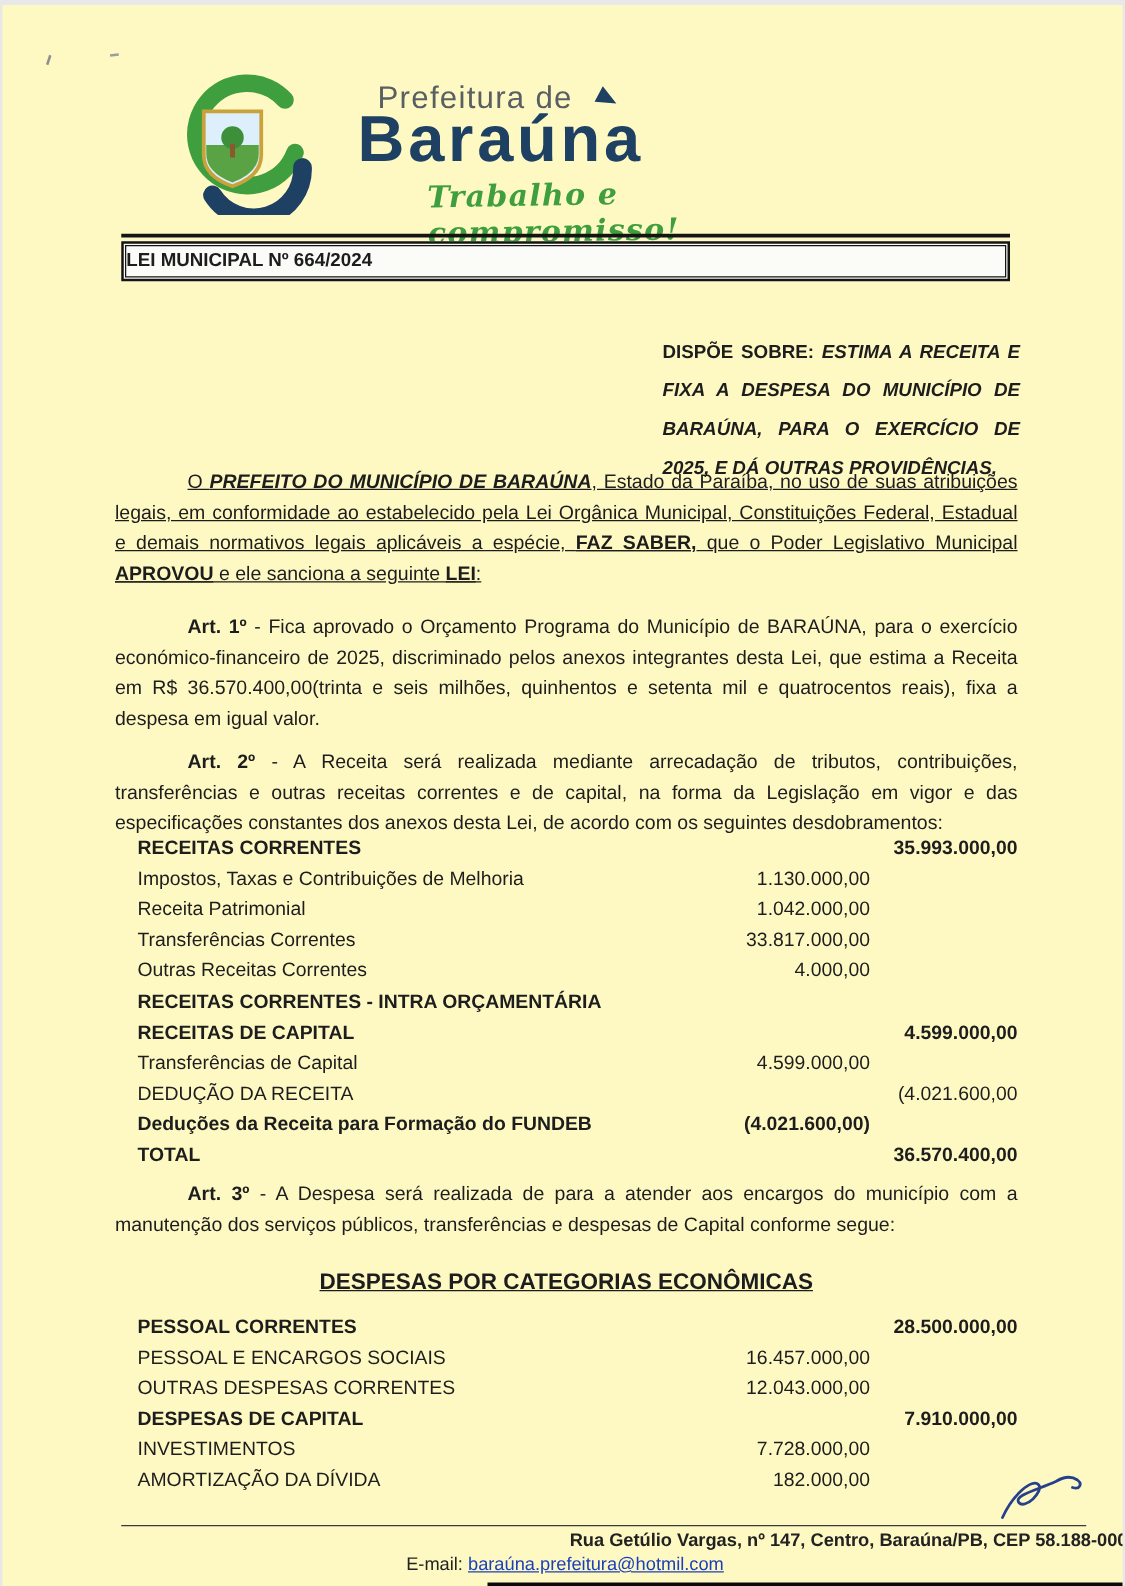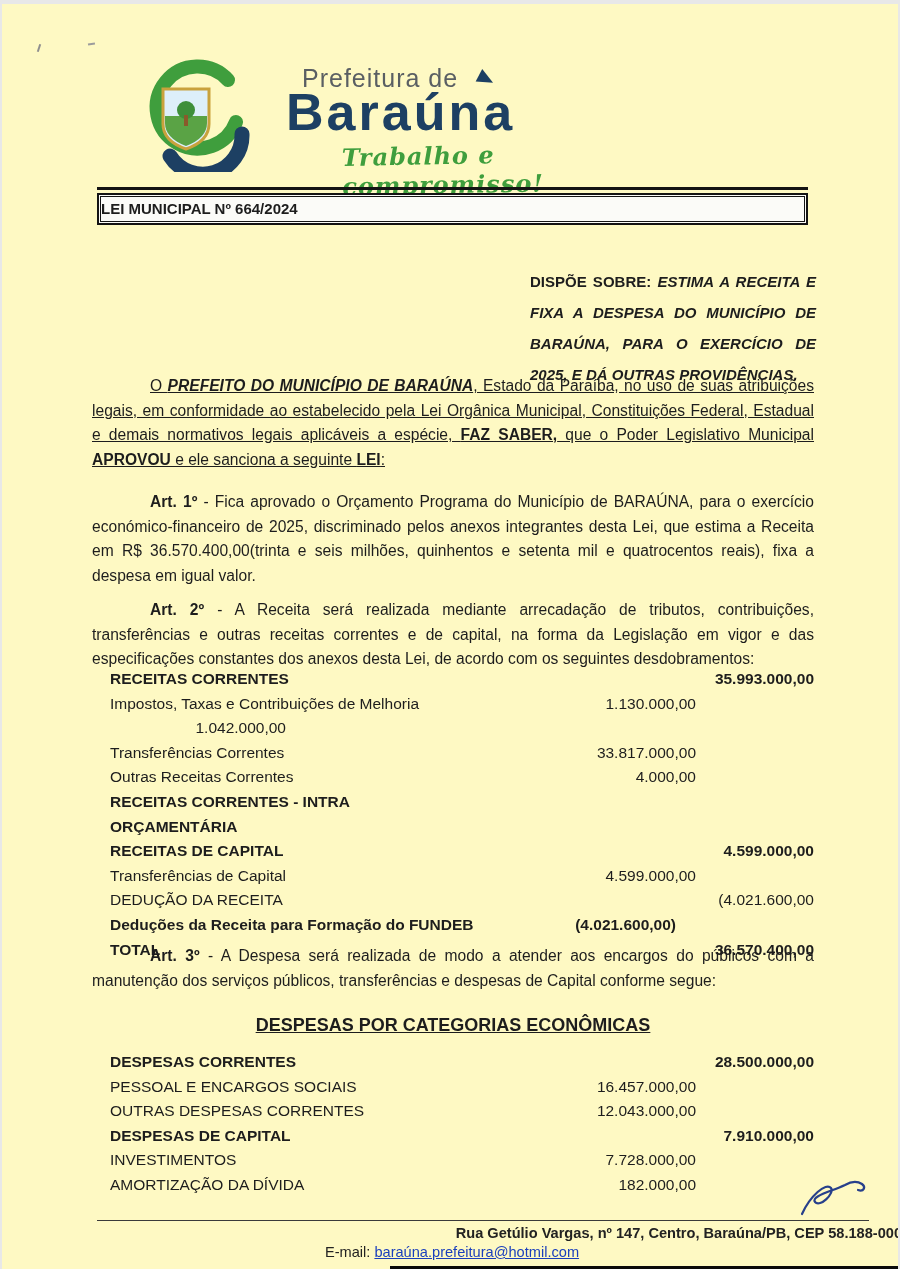--- a/index.html
+++ b/index.html
@@ -43,21 +43,21 @@
   .bu{font-weight:700;text-decoration:underline;}
 
   
   .ftable{position:absolute;left:90px;width:722px;font-size:15.5px;}
   #receitas{top:663px;}
   #despesas{top:1046px;}
   .frow{display:flex;line-height:24.6px;padding-left:18px;}
   .frow .fl{flex:1;}
   .frow .fm{width:176px;text-align:right;}
   .frow .fr{width:118px;text-align:right;}
-  .frow.b{font-weight:700;gap:20px;}
+  .frow.b{font-weight:700;}
 
   .heading{position:absolute;left:90px;top:1011px;width:722px;text-align:center;font-size:18px;font-weight:700;}
   .heading span{text-decoration:underline;}
 
   
   .footer-rule{position:absolute;left:95px;top:1216px;width:772px;border-top:1.6px solid #3a3a3a;}
   .footer-address{position:absolute;left:0;top:1221px;width:900px;text-align:right;font-size:14.6px;color:#222;font-weight:bold;}
   .footer-email{position:absolute;left:0;top:1240px;width:900px;text-align:center;font-size:14.6px;color:#222;}
   .email-link{color:#1a3fbd;text-decoration:underline;cursor:pointer;}
 
@@ -104,20 +104,21 @@
         <span class="fl">RECEITAS CORRENTES</span>
         <span class="fm"></span>
         <span class="fr">35.993.000,00</span>
       </div>
     <div class="frow">
         <span class="fl">Impostos, Taxas e Contribuições de Melhoria</span>
         <span class="fm">1.130.000,00</span>
         <span class="fr"></span>
       </div>
     <div class="frow">
+        <span class="fl">Receita Patrimonial</span>
         <span class="fm">1.042.000,00</span>
         <span class="fr"></span>
       </div>
     <div class="frow">
         <span class="fl">Transferências Correntes</span>
         <span class="fm">33.817.000,00</span>
         <span class="fr"></span>
       </div>
     <div class="frow">
         <span class="fl">Outras Receitas Correntes</span>
@@ -149,27 +150,27 @@
         <span class="fm">(4.021.600,00)</span>
         <span class="fr"></span>
       </div>
     <div class="frow b">
         <span class="fl">TOTAL</span>
         <span class="fm"></span>
         <span class="fr">36.570.400,00</span>
       </div>
   </div>
 
-  <p class="body" id="art3"><b>Art. 3º</b><span> - A Despesa será realizada de modo a atender aos encargos do públicos com a manutenção dos serviços públicos, transferências e despesas de Capital conforme segue:</span></p>
+  <p class="body" id="art3"><b>Art. 3º</b><span> - A Despesa será realizada de para a atender aos encargos do município com a manutenção dos serviços públicos, transferências e despesas de Capital conforme segue:</span></p>
 
   <div class="heading"><span>DESPESAS POR CATEGORIAS ECONÔMICAS</span></div>
 
   <div class="ftable" id="despesas">
     <div class="frow b">
-        <span class="fl">DESPESAS CORRENTES</span>
+        <span class="fl">PESSOAL CORRENTES</span>
         <span class="fm"></span>
         <span class="fr">28.500.000,00</span>
       </div>
     <div class="frow">
         <span class="fl">PESSOAL E ENCARGOS SOCIAIS</span>
         <span class="fm">16.457.000,00</span>
         <span class="fr"></span>
       </div>
     <div class="frow">
         <span class="fl">OUTRAS DESPESAS CORRENTES</span>

